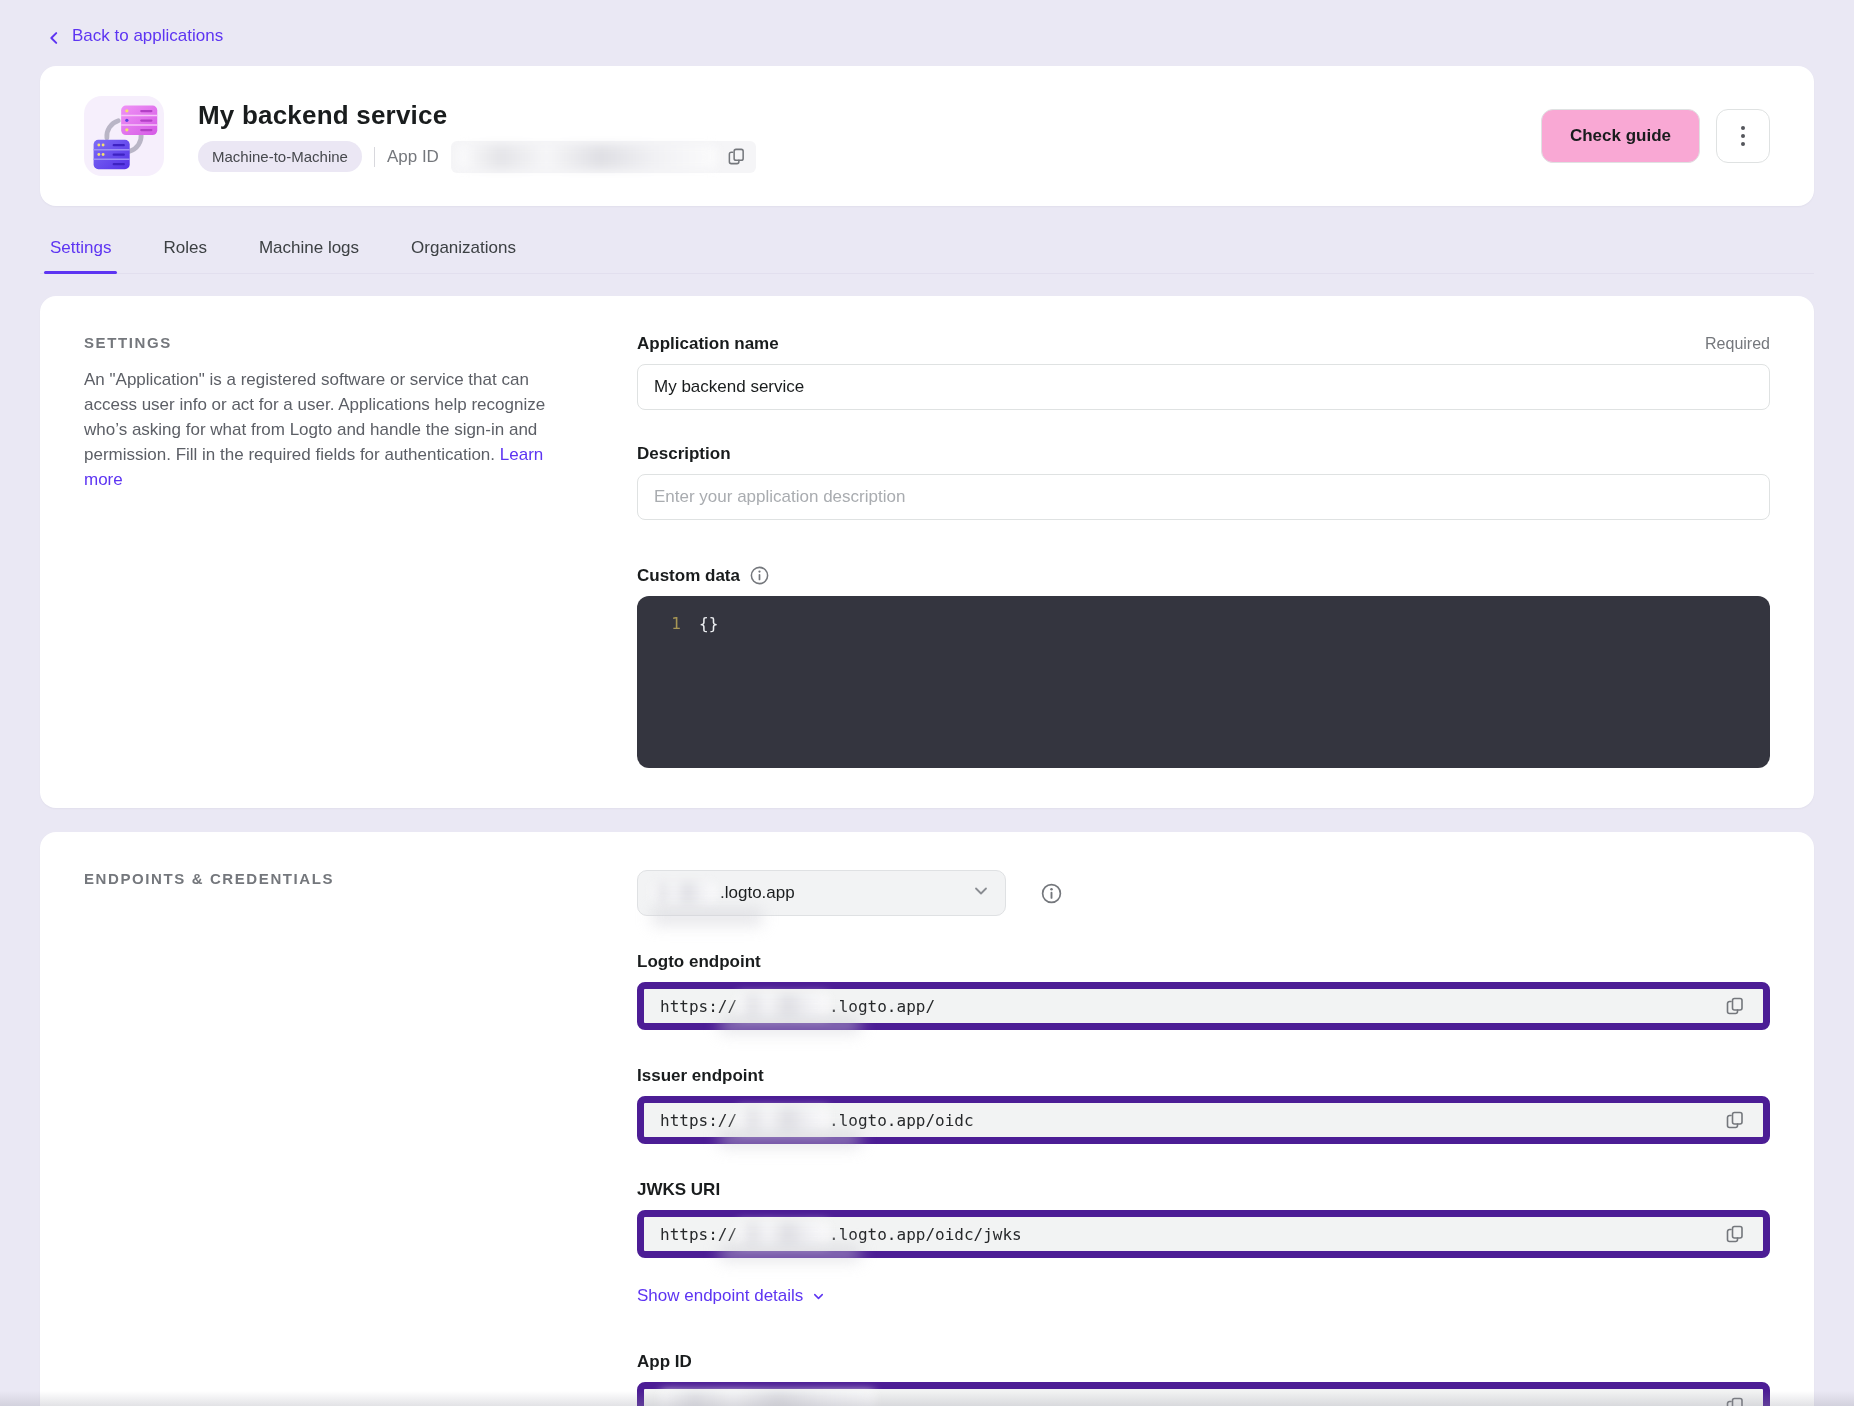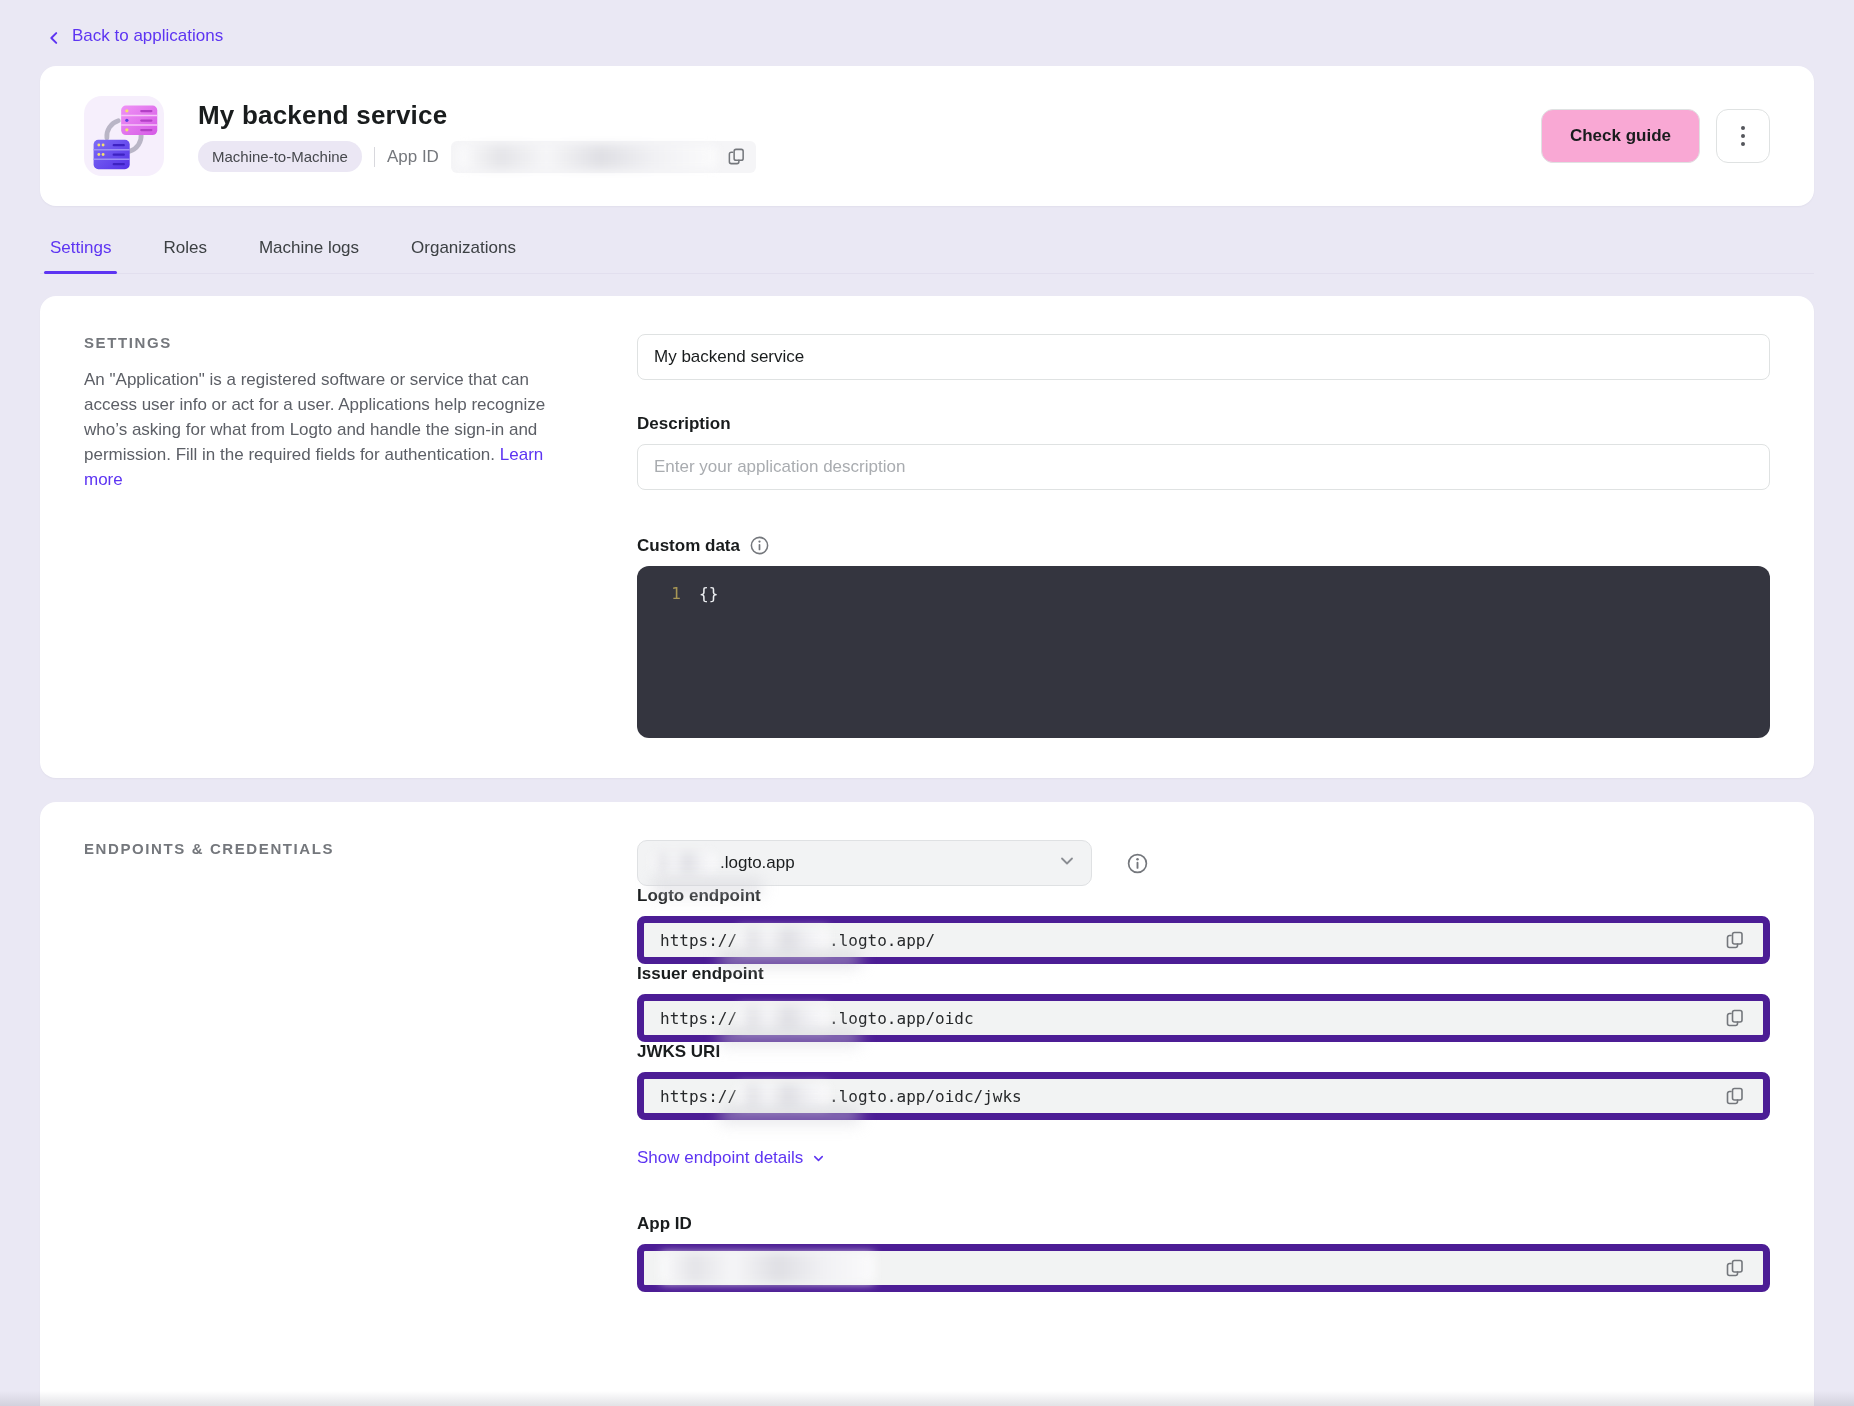--- a/index.html
+++ b/index.html
@@ -75,29 +75,29 @@
     background:#34353f; border-radius:12px; height:172px; padding:18px 0;
     font-family:"DejaVu Sans Mono","Liberation Mono",monospace; font-size:16px;
     display:flex; align-items:flex-start; cursor:text;
   }
   .line-number { width:44px; text-align:right; color:#a79655; flex:0 0 auto; }
   .code-content { margin-left:18px; color:#eef0f3; }
 
   
   .dropdown-row { display:flex; align-items:center; }
   .domain-select {
-    width:455px; height:46px; background:#f2f3f4; border:1px solid #dfe1e3; border-radius:10px;
+    width:369px; height:46px; background:#f2f3f4; border:1px solid #dfe1e3; border-radius:10px;
     display:flex; align-items:center; padding:0 14px; cursor:pointer; position:relative;
   }
   .domain-select .value { font-size:17px; color:#191c1d; margin-left:4px; }
   .domain-select .chev { margin-left:auto; }
   .info-btn { background:none; border:none; margin-left:34px; cursor:pointer; display:flex; align-items:center; }
   .info-btn-inline { background:none; border:none; cursor:pointer; display:flex; align-items:center; }
 
-  .endpoint-group { }
+  .endpoint-group { margin-top:36px; }
   .readonly-field {
     position:relative; display:flex; align-items:center; height:48px;
     background:#f2f3f3; border:7px solid #4c1d95; border-radius:8px; padding:0 16px;
     font-family:"DejaVu Sans Mono","Liberation Mono",monospace; font-size:16px; color:#26282a;
   }
   .copy-btn { margin-left:auto; background:none; border:none; cursor:pointer; display:flex; align-items:center; padding:2px; }
 
   .show-details { margin-top:28px; display:flex; align-items:center; gap:8px; font-size:17px; font-weight:400; }
   .appid-group { margin-top:46px; }
 
@@ -201,20 +201,24 @@
   <div class="card">
     <div>
       <div class="section-heading">SETTINGS</div>
       <div class="section-desc">
         <span>An "Application" is a registered software or service that can access user info or act for a user. Applications help recognize who’s asking for what from Logto and handle the sign-in and permission. Fill in the required fields for authentication.</span>
         <a class="link">Learn more</a>
       </div>
     </div>
     <div>
       <div class="field-group">
+        <div class="field-label-row">
+          <span class="field-label">Application name</span>
+          <span class="required-hint">Required</span>
+        </div>
         <input class="text-input" type="text" value="My backend service" style="">
       </div>
       <div class="field-group">
         <div class="field-label-row">
           <span class="field-label">Description</span>
         </div>
         <input class="text-input" type="text" placeholder="Enter your application description" style="">
       </div>
       <div class="field-group">
         <div class="label-with-icon">

